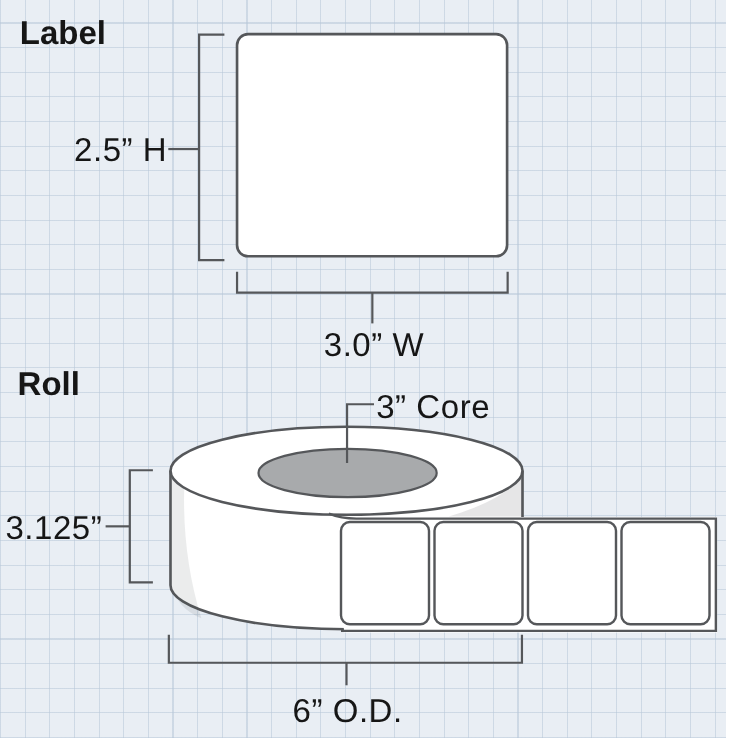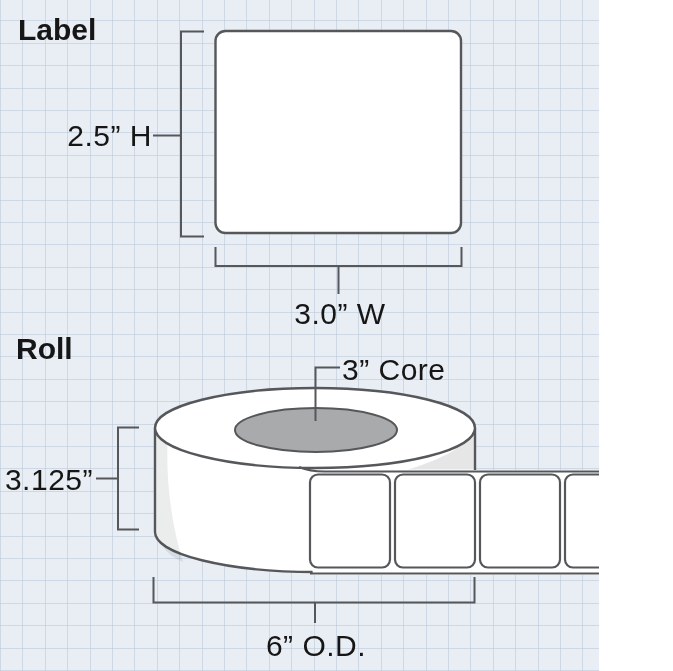--- a/index.html
+++ b/index.html
@@ -1,18 +1,18 @@
 <!DOCTYPE html>
 <html><head>
 <meta charset="utf-8">
 <style>
   html,body{margin:0;padding:0;}
   .stage{
     position:relative;
-    width:599px;height:671px;
+    width:660px;height:671px;
     overflow:hidden;
     background-color:#e9eef4;
     background-image:
       repeating-linear-gradient(90deg, rgba(183,199,216,.55) 0, rgba(183,199,216,.55) 1px, transparent 1px, transparent 22.4px),
       repeating-linear-gradient(0deg,  rgba(183,199,216,.55) 0, rgba(183,199,216,.55) 1px, transparent 1px, transparent 22.4px);
     font-family:"Liberation Sans", sans-serif;
   }
   svg{display:block;}
   .outline{fill:#ffffff;stroke:#55575a;stroke-width:2.4;}
   .thin-outline{fill:#ffffff;stroke:#55575a;stroke-width:2.2;}

